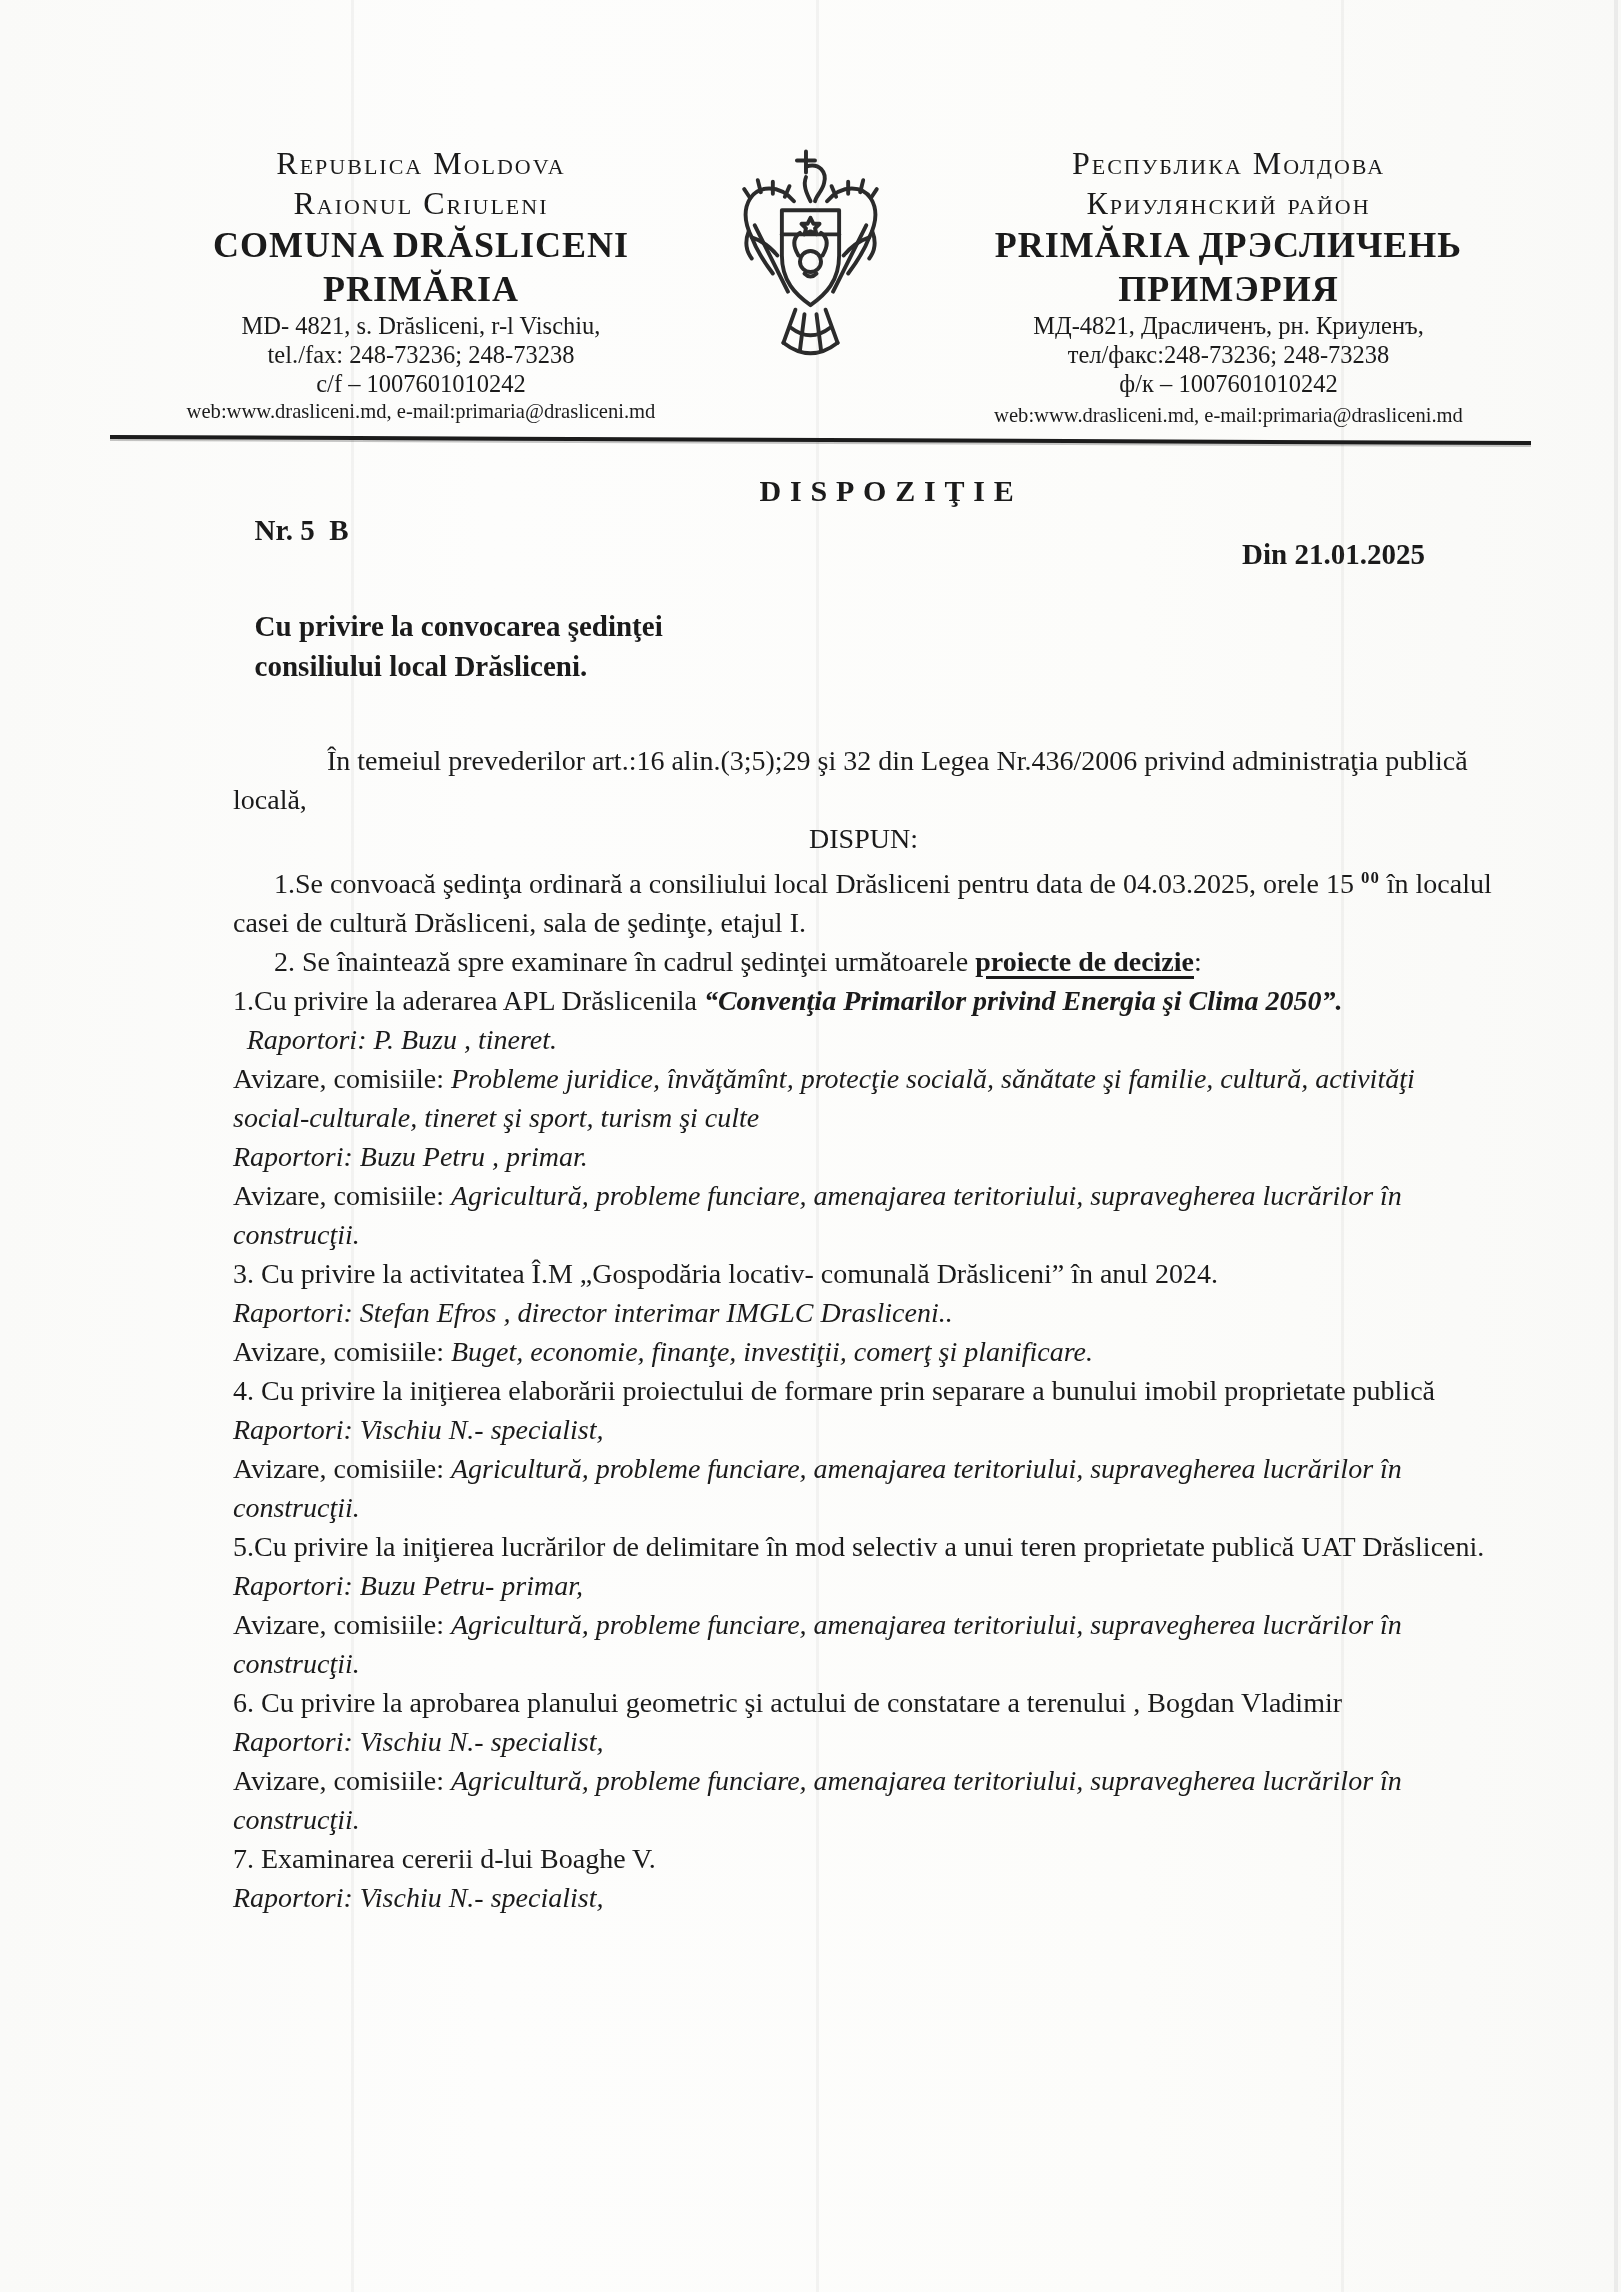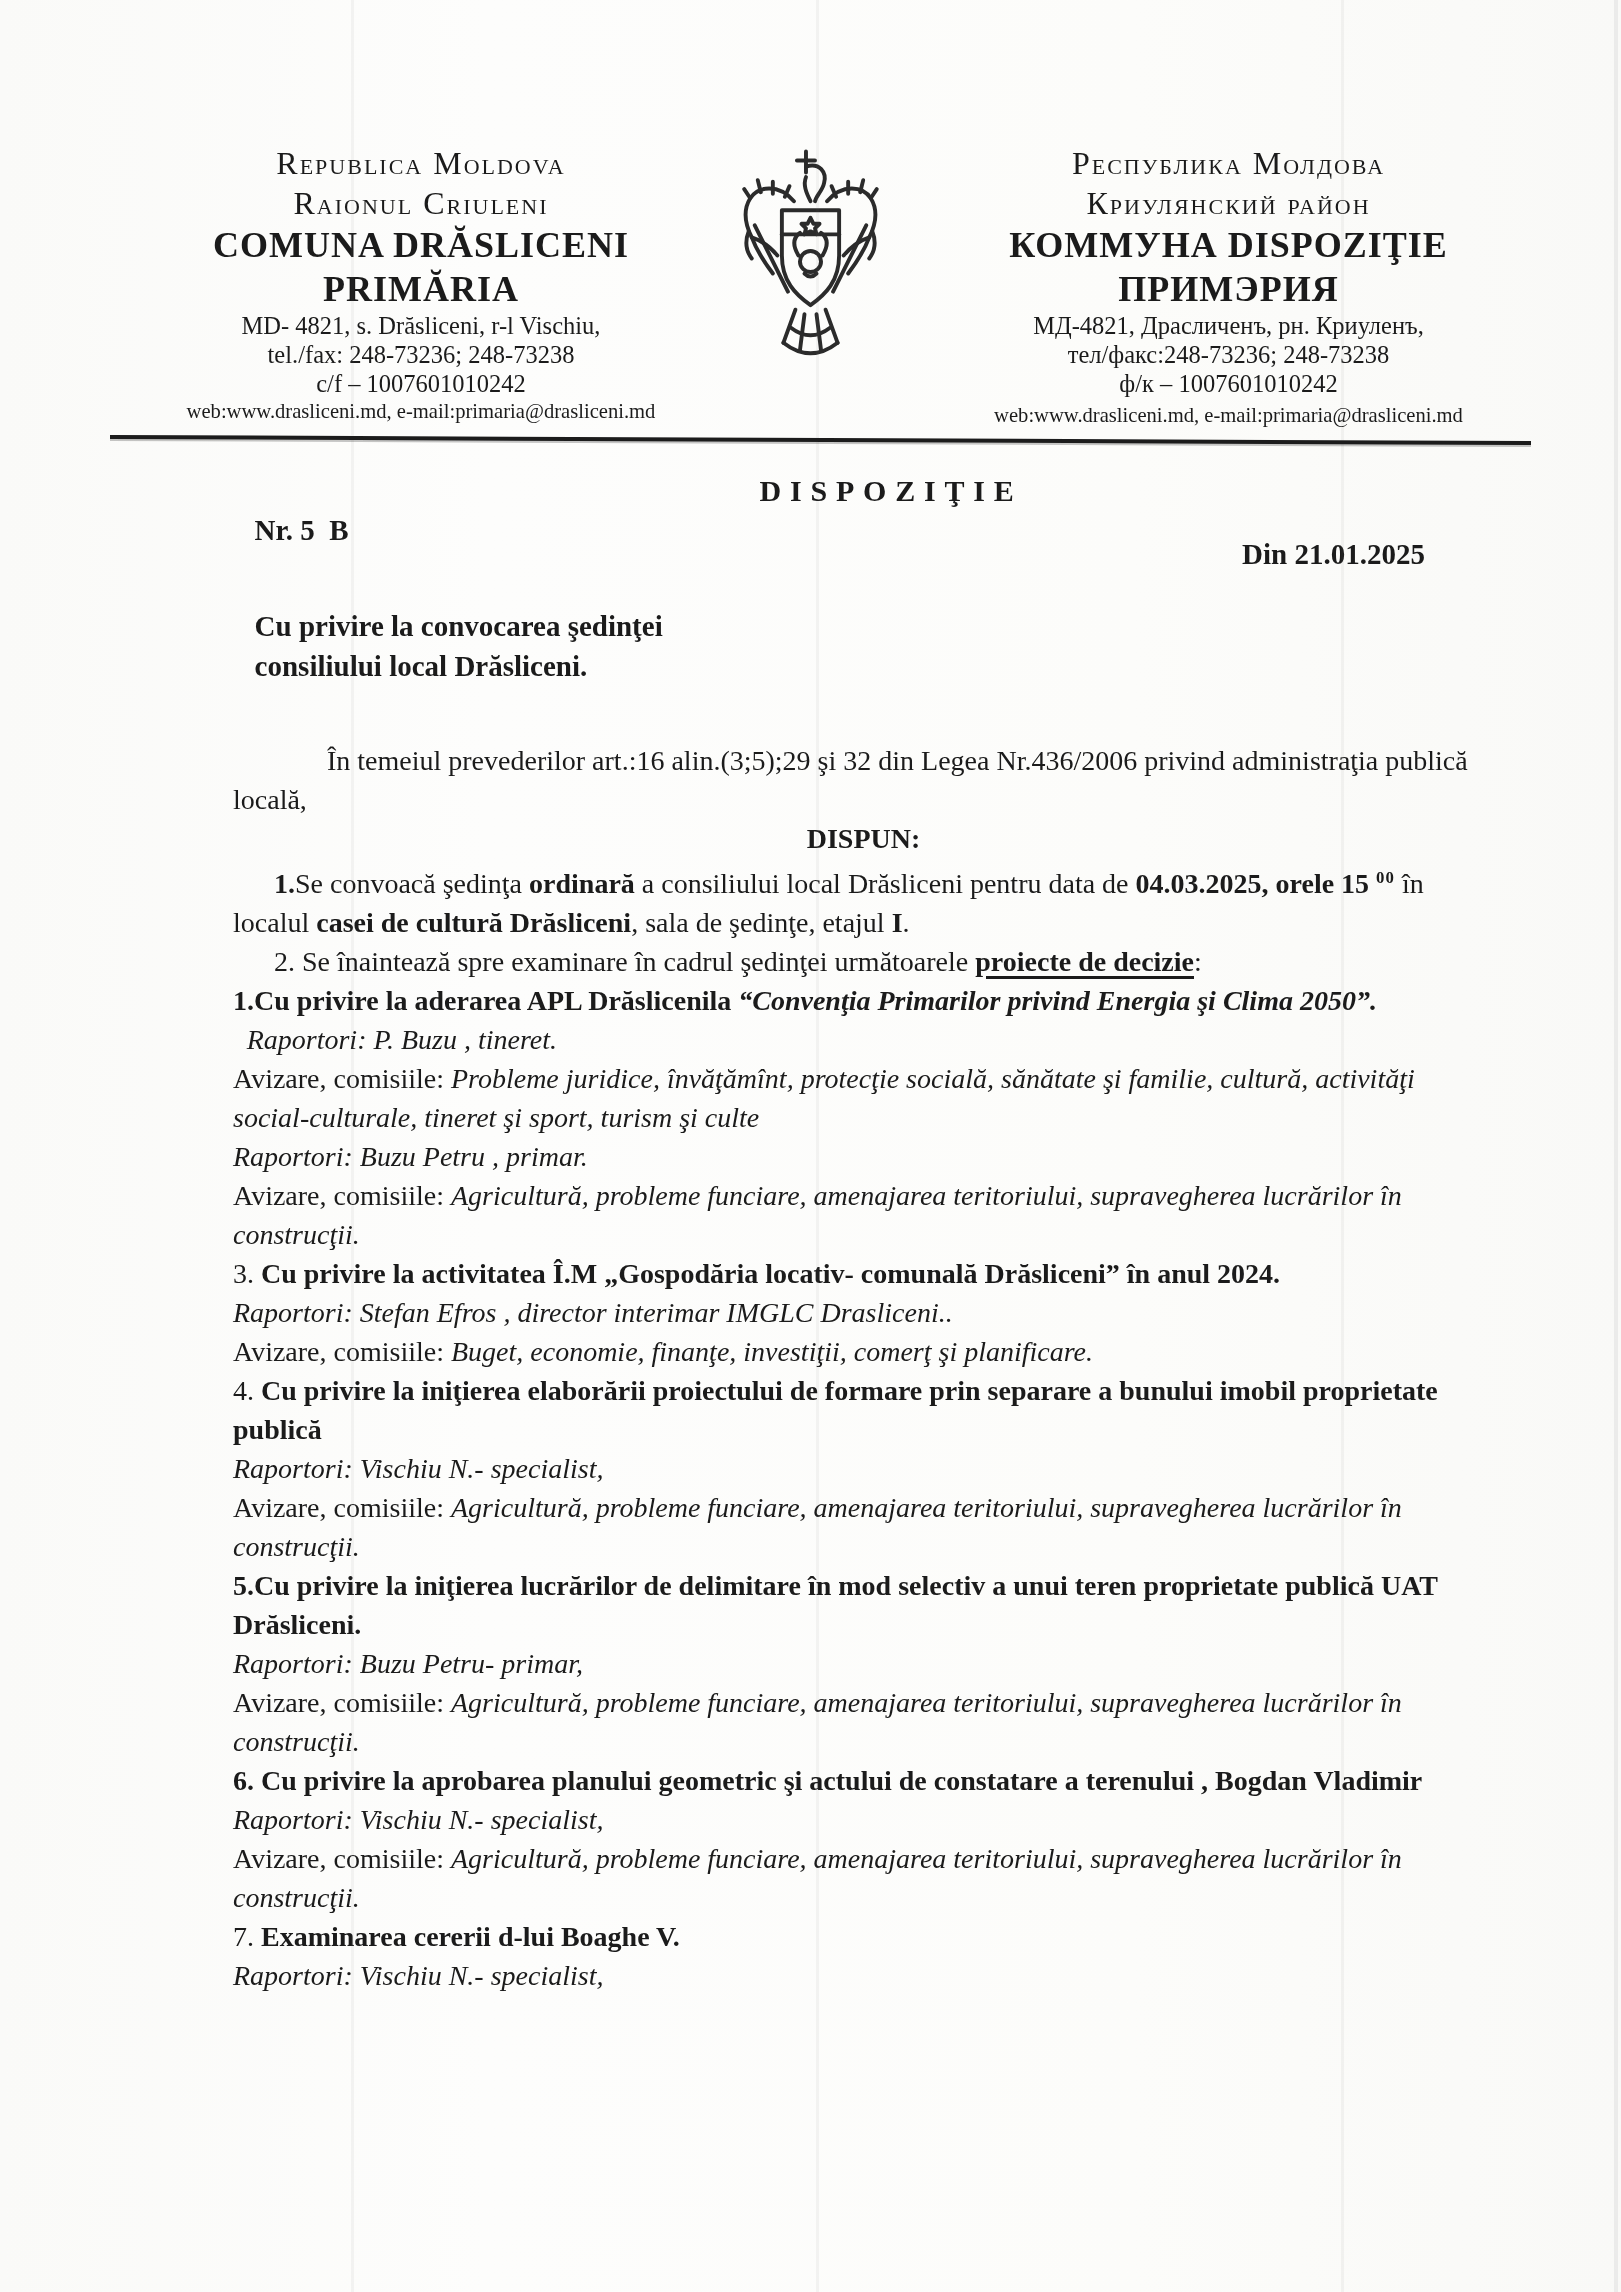--- a/index.html
+++ b/index.html
@@ -43,21 +43,21 @@
   }
   .title-row{display:flex;justify-content:space-between;margin-top:3.9px;}
   .doc-nr{font-weight:bold;font-size:29px;margin-left:21.6px;white-space:pre;}
   .doc-date{font-weight:bold;font-size:29px;margin-top:23.5px;margin-right:65px;}
   .subject{margin-top:35px;margin-left:21.6px;font-weight:bold;font-size:29px;line-height:40px;}
 
   
   .doc-body{padding:55px 127px 0 233px;font-size:28px;line-height:39px;}
   .body-p{margin:0;}
   .s-r{font-weight:normal;}
-  .s-b{font-weight:bold;}
+  .s-b{font-weight:normal;}
   .s-i{font-style:italic;}
   .s-bi{font-weight:bold;font-style:italic;}
   .s-bu{font-weight:bold;text-decoration:underline;text-decoration-thickness:2.9px;text-underline-offset:4.9px;}
   .s-sup{font-weight:bold;font-size:0.6em;vertical-align:super;letter-spacing:1px;}
 
   
   .crest-svg{stroke:#2b2b2b;fill:none;stroke-width:2.6;stroke-linecap:round;stroke-linejoin:round;}
 </style>
 </head>
 <body>
@@ -111,21 +111,21 @@
 
         <path d="M45 108 l-8 22 M51 111 l-3 24 M59 111 l3 24 M65 108 l8 22"></path>
         <path d="M37 130 q18 14 36 0"></path>
         <path d="M42 120 q13 10 26 0"></path>
       </svg>
     </div>
 
     <div class="h-block h-right">
       <div class="org-sc">Республика Молдова</div>
       <div class="org-sc">Криулянский район</div>
-      <div class="org-name">КОММУНА DISPOZIŢIE</div>
+      <div class="org-name">PRIMĂRIA ДРЭСЛИЧЕНЬ</div>
       <div class="org-name">ПРИМЭРИЯ</div>
       <div class="addr">МД-4821, Драсличенъ,  рн. Криуленъ,</div>
       <div class="addr">тел/факс:248-73236; 248-73238</div>
       <div class="addr">ф/к – 1007601010242</div>
       <div class="webline">web:www.drasliceni.md, e-mail:primaria@drasliceni.md</div>
     </div>
   </div>
 
   <div class="header-rule"></div>
 

